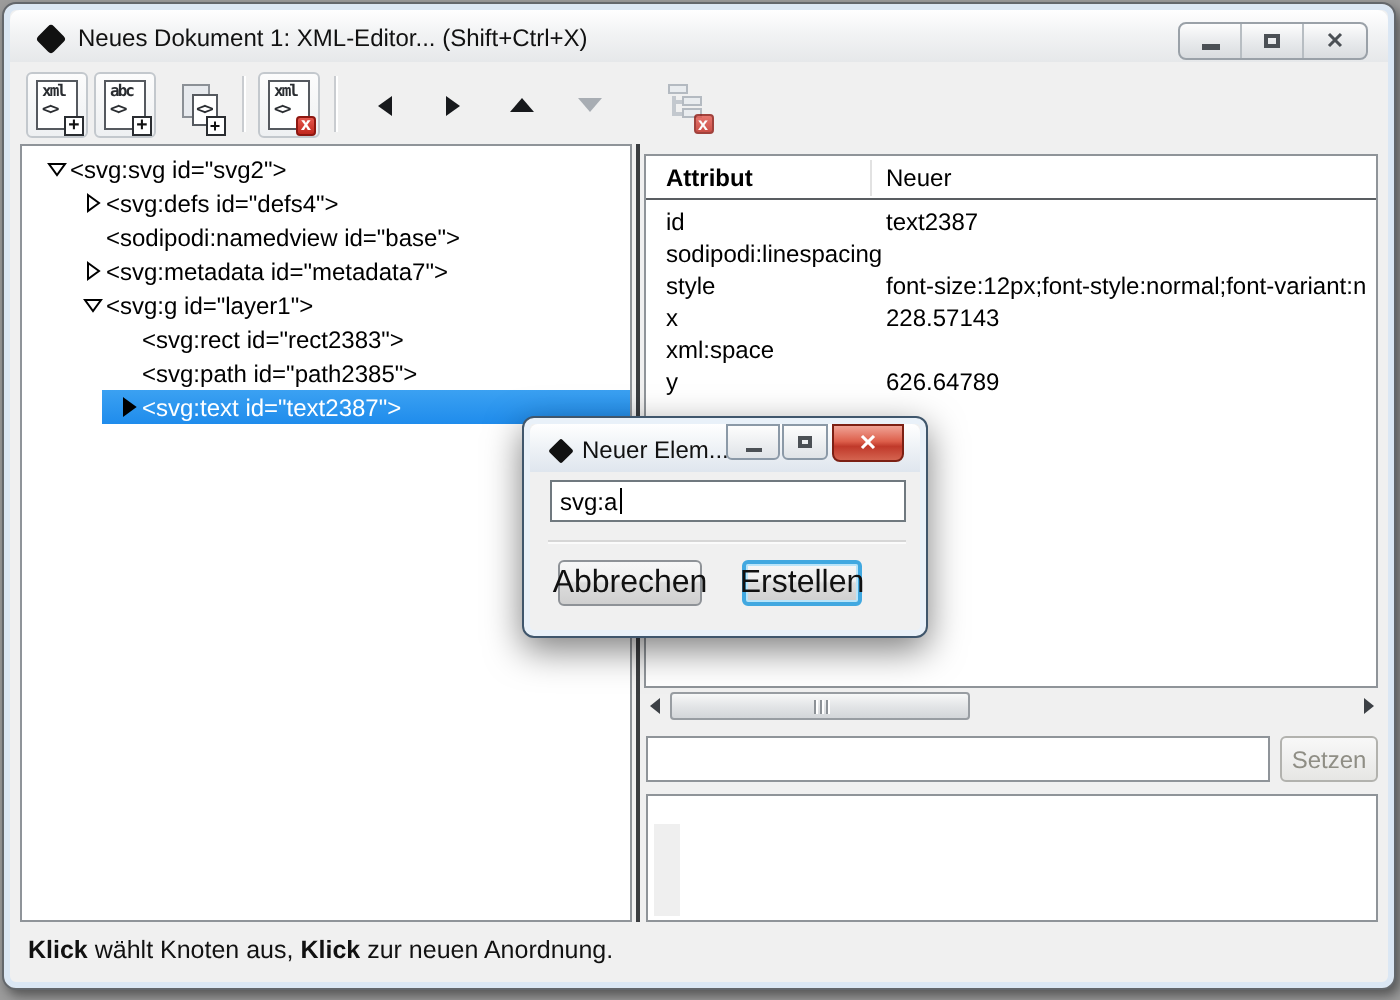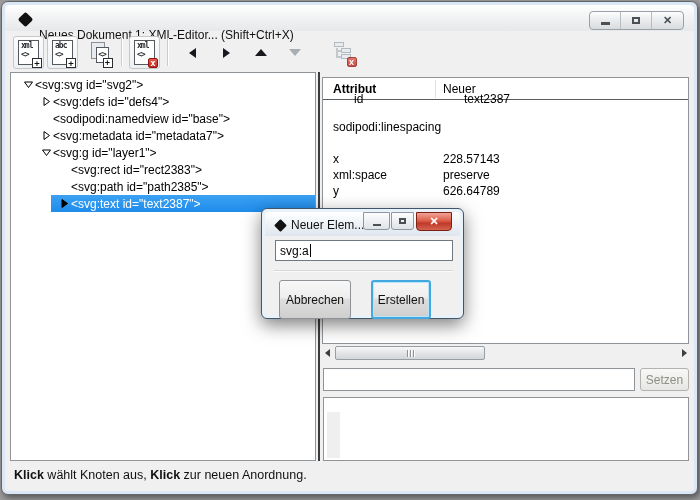--- a/index.html
+++ b/index.html
@@ -7,21 +7,21 @@
   *{box-sizing:border-box;}
 
   
   .window{position:absolute;left:1px;top:1px;width:697px;height:494px;
     background:#f0f0f0;border:1px solid #63676c;border-radius:7px;
     box-shadow:0 0 0 3px #dbe7f4 inset,2px 3px 6px rgba(0,0,0,.45);}
   .titlebar{position:absolute;left:3px;top:3px;right:3px;height:26px;
     background:linear-gradient(#ffffff,#f2f3f4 45%,#e6e8ea);border-radius:5px 5px 0 0;}
   .app-icon{position:absolute;left:15px;top:9px;width:11px;height:11px;background:#111;
     transform:rotate(45deg);border-radius:2px;}
-  .title-text{position:absolute;left:34px;top:23px;font-size:12px;color:#111;}
+  .title-text{position:absolute;left:34px;top:7px;font-size:12px;color:#111;}
   .win-controls{position:absolute;right:10px;top:6px;height:19px;display:flex;
     border:1px solid #9aa1a8;border-radius:4px;overflow:hidden;
     background:linear-gradient(#fdfdfd,#e9ebed 50%,#d9dcdf);}
   .win-btn{width:31px;height:100%;display:flex;align-items:center;justify-content:center;
     color:#4b5055;font-size:10px;border-right:1px solid #b7bdc2;}
   .win-btn:last-child{border-right:none;}
   .glyph-min{width:9px;height:3px;background:#4b5055;margin-top:6px;}
   .glyph-max{width:8px;height:7px;border:2px solid #4b5055;}
   .glyph-x{font-size:11px;font-weight:bold;color:#4b5055;}
 
@@ -99,22 +99,22 @@
   .dlg-title{position:absolute;left:26px;top:6px;font-size:12px;color:#111;white-space:nowrap;}
   .dlg-ctl{position:absolute;top:3px;height:18px;border:1px solid #8b99a7;display:flex;align-items:center;justify-content:center;}
   .dlg-min{left:101px;width:27px;border-radius:0 0 3px 3px;background:linear-gradient(#fdfdfd,#dfe3e7);}
   .dlg-max{left:129px;width:23px;border-radius:0 0 3px 3px;background:linear-gradient(#fdfdfd,#dfe3e7);}
   .dlg-close{left:154px;width:36px;height:19px;border-radius:0 0 4px 4px;border-color:#7c2014;
     background:linear-gradient(#f0a396,#dd5f4b 45%,#c0392a 60%,#d4634f);color:#fff;font-size:11px;font-weight:bold;}
   .dlg-input{position:absolute;left:13px;top:31px;width:178px;height:21px;background:#fff;
     border:1px solid #70797f;font-size:12px;display:flex;align-items:center;padding:0 4px;color:#000;}
   .caret{display:inline-block;width:1px;height:13px;background:#000;margin-left:1px;}
   .dlg-sep{position:absolute;left:12px;top:61px;width:179px;height:1px;background:#d6d6d6;box-shadow:0 1px 0 #fbfbfb;}
-  .dlg-btn{position:absolute;top:71px;height:39px;border:1px solid #8e9297;border-radius:3px;
-    background:linear-gradient(#f7f7f7,#eeeeee 45%,#dddddd 50%,#cfcfcf);font-size:12px;color:#111;
+  .dlg-btn{position:absolute;top:71px;height:23px;border:1px solid #8e9297;border-radius:3px;
+    background:linear-gradient(#f7f7f7,#eeeeee 45%,#dddddd 50%,#cfcfcf);font-size:16px;color:#111;
     display:flex;align-items:center;justify-content:center;}
   .dlg-cancel{left:17px;width:72px;}
   .dlg-create{left:109px;width:60px;border:2px solid #41a8e0;box-shadow:0 0 0 1px #b9e4f9 inset;}
 </style>
 </head>
 <body>
 
 <div class="window">
 
   <div class="titlebar">
@@ -241,34 +241,37 @@
   </div>
 
   <div class="pane-divider"></div>
 
   <div class="attr-panel">
     <div class="attr-head">
       <span class="sep"></span>
       <span class="col-name">Attribut</span>
       <span class="col-value">Neuer</span>
     </div>
-    <div class="attr-row" style="top:14px;margin-left:21px;">
+    <div class="attr-row" style="top:26px;">
       <span class="n">id</span>
       <span class="v">text2387</span>
     </div>
     <div class="attr-row" style="top:42px;">
       <span class="n">sodipodi:linespacing</span>
+    </div>
+    <div class="attr-row" style="top:58px;">
+      <span class="n">style</span>
+      <span class="v">font-size:12px;font-style:normal;font-variant:n</span>
     </div>
     <div class="attr-row" style="top:74px;">
       <span class="n">x</span>
       <span class="v">228.57143</span>
     </div>
     <div class="attr-row" style="top:90px;">
       <span class="n">xml:space</span>
-      <span class="v">preserve</span>
     </div>
     <div class="attr-row" style="top:106px;">
       <span class="n">y</span>
       <span class="v">626.64789</span>
     </div>
   </div>
 
   <div class="hscroll">
     <span class="hs-arrow" style="left:2px;border:4px solid transparent;border-right:5px solid #3c4045;border-left:none;"></span>
     <div class="hs-thumb">

